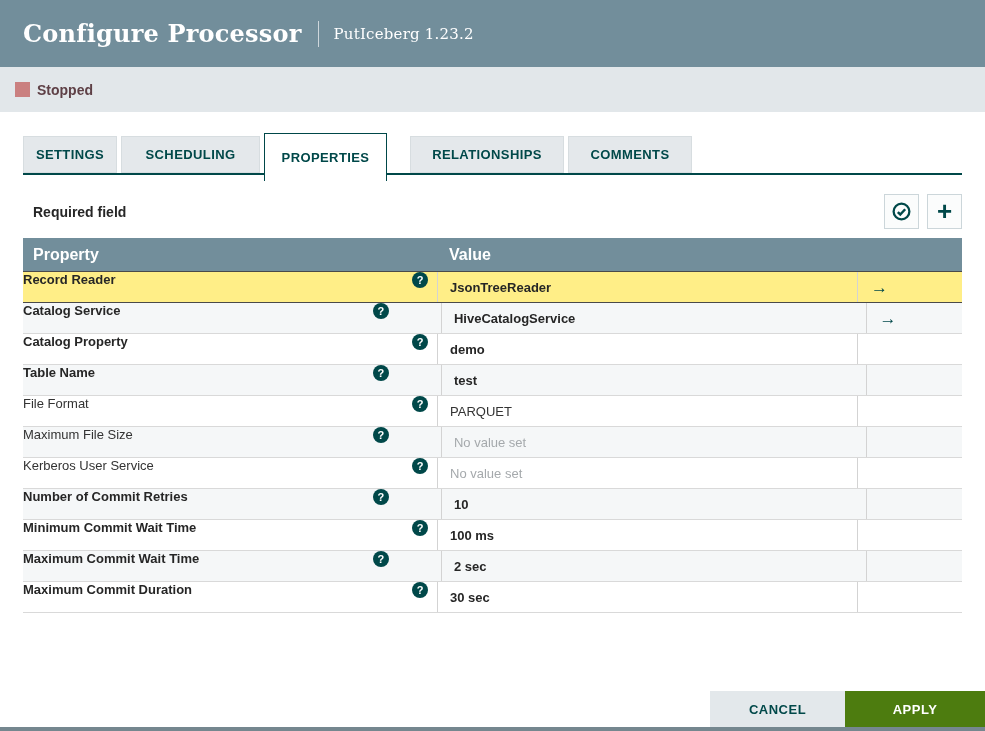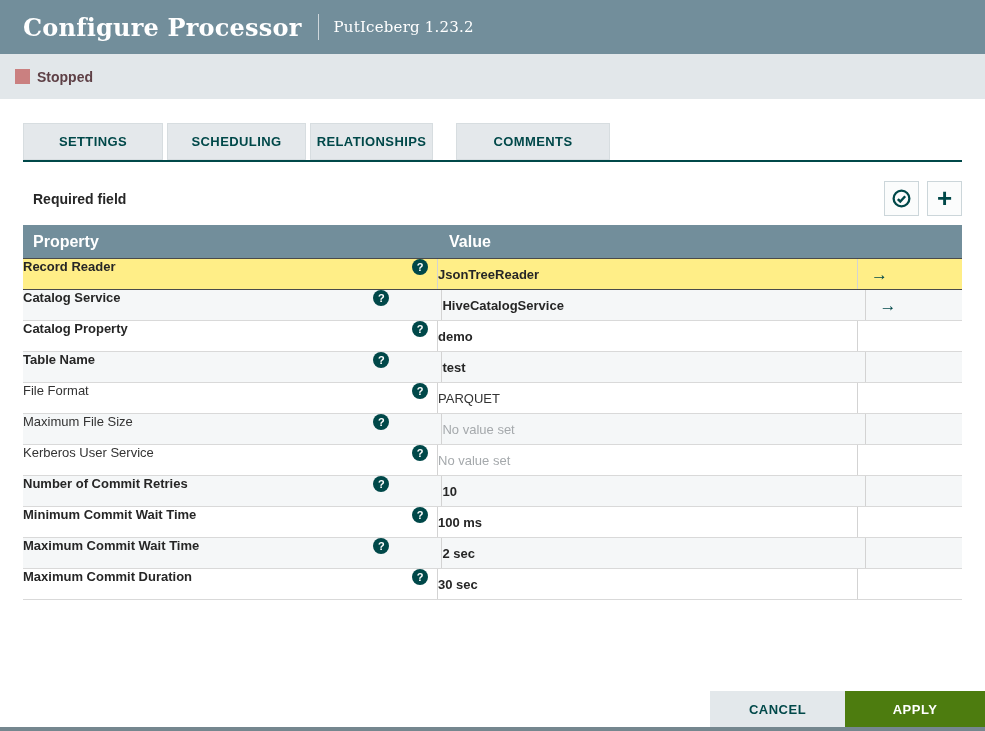--- a/index.html
+++ b/index.html
@@ -5,21 +5,21 @@
   * { margin:0; padding:0; box-sizing:border-box; }
   html,body { background:#ffffff; }
   body { font-family:"Liberation Sans", sans-serif; }
   #screen {
     position:relative; width:985px; height:731px;
     background:#ffffff; overflow:hidden;
   }
 
   
   .dlg-header {
-    height:54px; background:#728e9b; display:flex; align-items:center;
+    height:67px; background:#728e9b; display:flex; align-items:center;
     padding-left:23px; color:#fff;
   }
   .dlg-title {
     font-family:"DejaVu Serif", serif; font-weight:bold; font-size:24px;
     letter-spacing:0.2px;
   }
   .dlg-sep {
     width:1px; height:26px; background:rgba(255,255,255,0.65);
     margin:0 15px 0 16px;
   }
@@ -49,21 +49,21 @@
   .tab {
     height:37px; margin-top:3px; margin-right:4px; background:#e4e8eb;
     border:1px solid #d7dde0; display:flex; align-items:center; justify-content:center;
     font-size:13px; font-weight:bold; color:#004849; letter-spacing:0.4px;
     cursor:pointer; z-index:0;
   }
   .tab.active {
     height:48px; margin-top:0; background:#ffffff;
     border:1px solid #004849; border-bottom:none; z-index:2;
   }
-  .tab:nth-child(1){ width:140px; }
+  .tab:nth-child(1){ width:94px; }
   .tab:nth-child(2){ width:139px; }
   .tab:nth-child(3){ width:123px; }
   .tab:nth-child(4){ width:154px;margin-left:19px; }
   .tab:nth-child(5){ width:124px; }
 
   
   .props-toolbar {
     margin:0 23px; height:57px; display:flex; align-items:center;
     justify-content:space-between; padding-top:4px;
   }
@@ -102,21 +102,21 @@
   .cell-prop {
     width:414px; display:flex; align-items:flex-start; height:100%;
   }
   .cell-prop .spacer { flex:1; }
   .help-icon {
     width:16px; height:16px; border-radius:50%; background:#004849; color:#fff;
     font-size:11px; font-weight:bold; display:flex; align-items:center;
     justify-content:center; margin-right:9px; flex:none;
   }
   .cell-val {
-    width:420px; padding-left:0; height:100%; display:flex; align-items:center;
+    width:420px; padding-left:12px; height:100%; display:flex; align-items:center;
     border-left:1px solid #d3d3d3;
   }
   .pt-row .cell-val-text.unset { color:#a5a9ac; font-weight:normal; }
   .cell-goto {
     width:105px; height:100%; display:flex; align-items:center; padding-left:13px;
     border-left:1px solid #d3d3d3;
   }
   .goto-arrow { color:#004849; font-size:17px; font-weight:bold; line-height:1; }
 
   
@@ -146,20 +146,23 @@
     <span class="status-square"></span>
     <span class="status-label">Stopped</span>
   </div>
 
   <div class="tabbar" id="tabbar">
       <div class="tab">
         <span>SETTINGS</span>
       </div>
       <div class="tab">
         <span>SCHEDULING</span>
+      </div>
+      <div class="tab active">
+        <span>PROPERTIES</span>
       </div>
       <div class="tab">
         <span>RELATIONSHIPS</span>
       </div>
       <div class="tab">
         <span>COMMENTS</span>
       </div>
     </div>
 
   <div class="props-toolbar">

